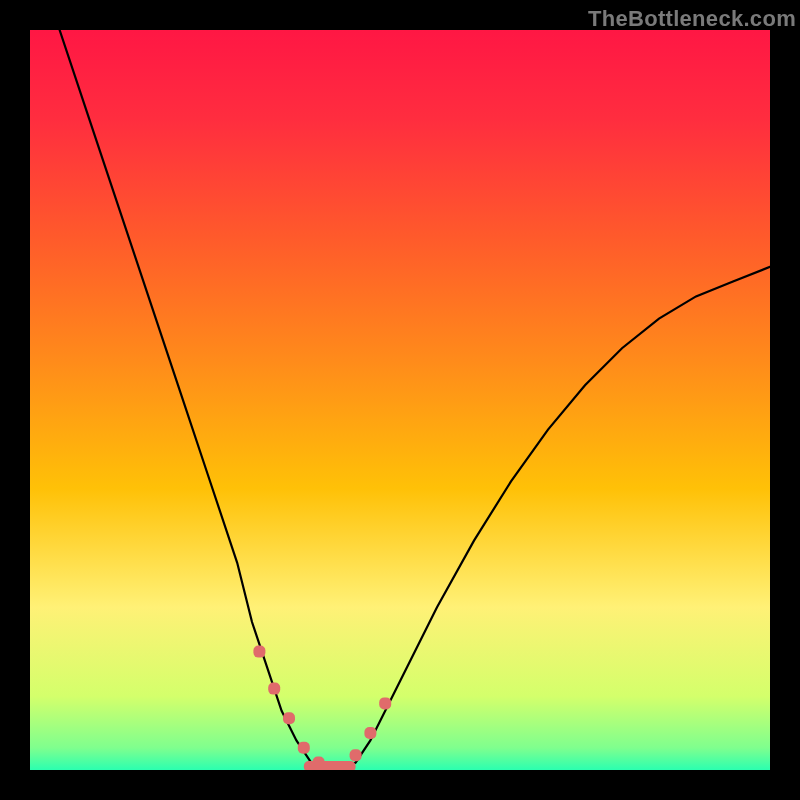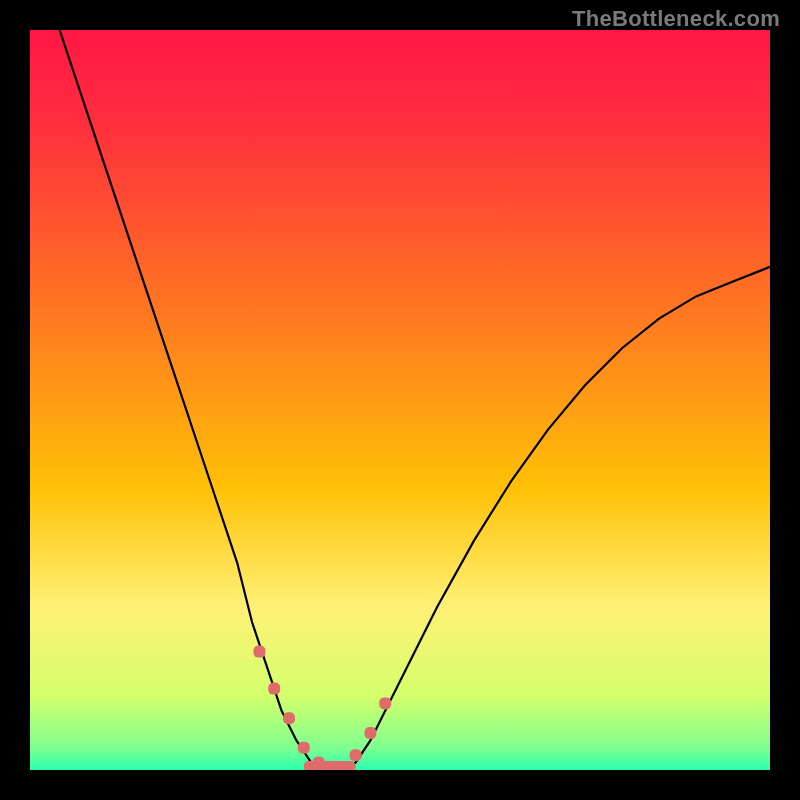--- a/index.html
+++ b/index.html
@@ -34,21 +34,21 @@
   .curve-svg {
     position: absolute;
     left: 0;
     top: 0;
     width: 100%;
     height: 100%;
   }
   .watermark {
     position: absolute;
     top: 6px;
-    right: 20px;
+    right: 4px;
     font-family: Arial, Helvetica, sans-serif;
     font-size: 22px;
     font-weight: 600;
     color: #7a7a7a;
     letter-spacing: 0.3px;
   }
 </style>
 </head>
 <body>
 <div class="frame">

